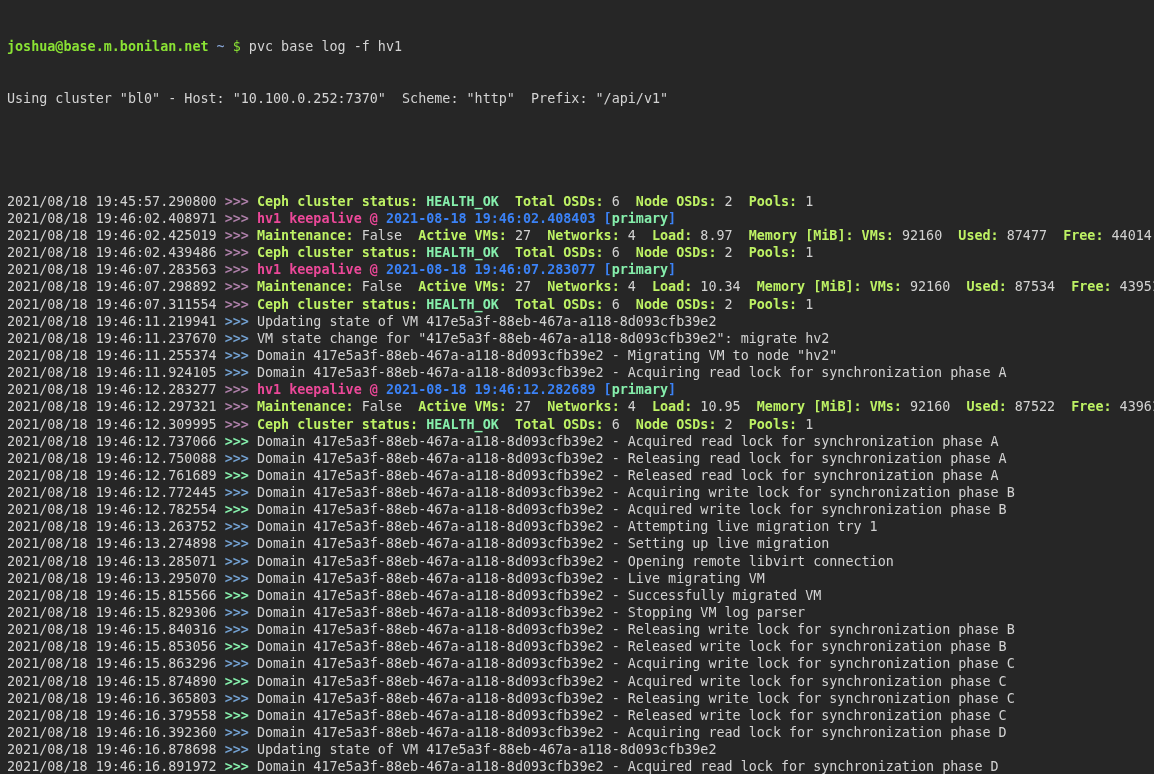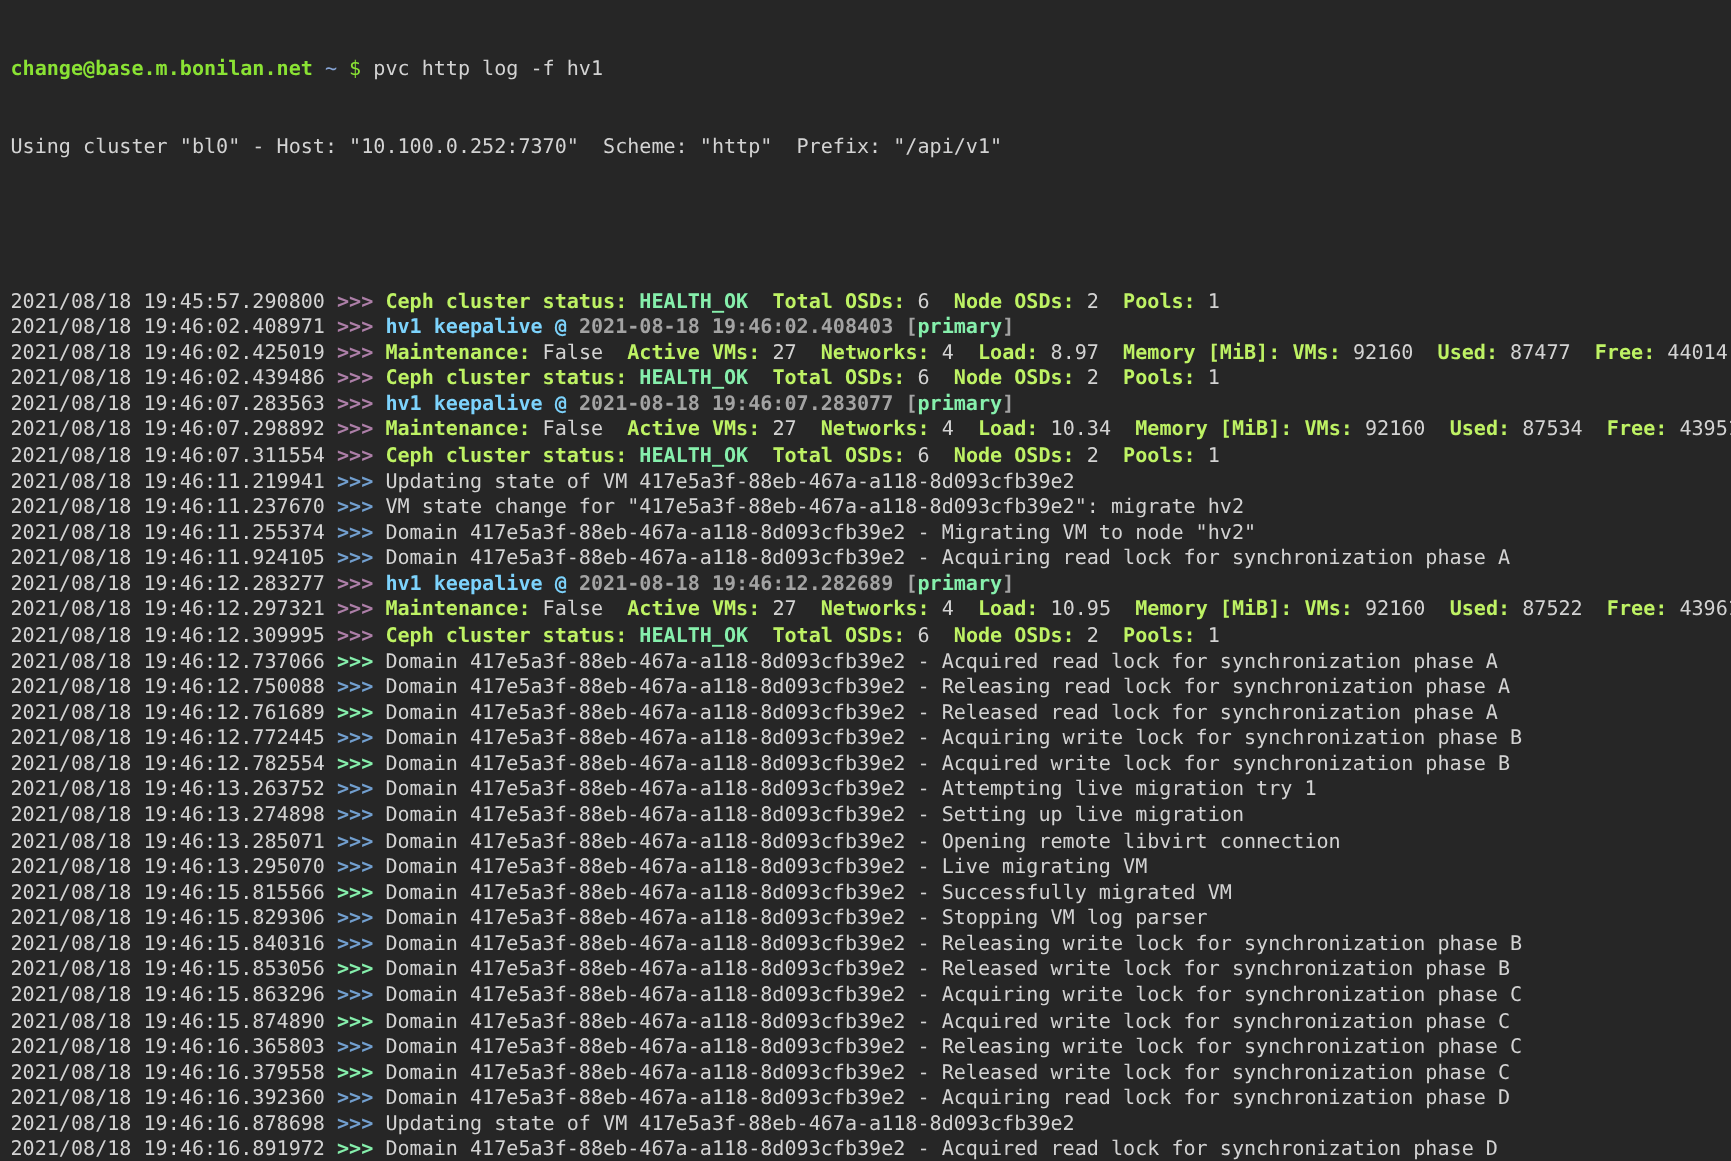--- a/index.html
+++ b/index.html
@@ -16,26 +16,26 @@
   }
   .line{height:17.15px;white-space:pre;}
   .c-user{color:#8ae234;font-weight:bold;}
   .c-tilde{color:#87a5d6;}
   .c-dollar{color:#8ae234;}
   .c-fg{color:#d3d3d3;}
   .c-white{color:#bef264;font-weight:bold;}
   .c-green{color:#86efac;font-weight:bold;}
   .c-blue{color:#729fcf;font-weight:bold;}
   .c-pink{color:#ad7fa8;font-weight:bold;}
-  .c-plum{color:#7dd3fc;font-weight:bold;}
-  .c-purple{color:#a3a3a3;font-weight:bold;}
+  .c-plum{color:#ec4899;font-weight:bold;}
+  .c-purple{color:#3b82f6;font-weight:bold;}
 </style>
 </head>
 <body>
 
 <div class="terminal">
-  <div class="line"><span class="c-user">change@base.m.bonilan.net</span><span class="c-tilde"> ~ </span><span class="c-dollar">$ </span><span class="c-fg">pvc http log -f hv1</span></div>
+  <div class="line"><span class="c-user">joshua@base.m.bonilan.net</span><span class="c-tilde"> ~ </span><span class="c-dollar">$ </span><span class="c-fg">pvc base log -f hv1</span></div>
   <div class="line">Using cluster "bl0" - Host: "10.100.0.252:7370"  Scheme: "http"  Prefix: "/api/v1"</div>
   <div class="line"> </div>
   <div id="log-lines"><div class="line"><span class="c-fg">2021/08/18 19:45:57.290800 </span><span class="c-pink">&gt;&gt;&gt; </span><span class="c-white">Ceph cluster status: </span><span class="c-green">HEALTH_OK</span><span class="c-white">  Total OSDs:</span><span class="c-fg"> 6  </span><span class="c-white">Node OSDs:</span><span class="c-fg"> 2  </span><span class="c-white">Pools:</span><span class="c-fg"> 1</span></div><div class="line"><span class="c-fg">2021/08/18 19:46:02.408971 </span><span class="c-pink">&gt;&gt;&gt; </span><span class="c-plum">hv1 keepalive @ </span><span class="c-purple">2021-08-18 19:46:02.408403</span><span class="c-purple"> [</span><span class="c-green">primary</span><span class="c-purple">]</span></div><div class="line"><span class="c-fg">2021/08/18 19:46:02.425019 </span><span class="c-pink">&gt;&gt;&gt; </span><span class="c-white">Maintenance:</span><span class="c-fg"> False  </span><span class="c-white">Active VMs:</span><span class="c-fg"> 27  </span><span class="c-white">Networks:</span><span class="c-fg"> 4  </span><span class="c-white">Load:</span><span class="c-fg"> 8.97  </span><span class="c-white">Memory [MiB]: VMs:</span><span class="c-fg"> 92160  </span><span class="c-white">Used:</span><span class="c-fg"> 87477  </span><span class="c-white">Free:</span><span class="c-fg"> 44014</span></div><div class="line"><span class="c-fg">2021/08/18 19:46:02.439486 </span><span class="c-pink">&gt;&gt;&gt; </span><span class="c-white">Ceph cluster status: </span><span class="c-green">HEALTH_OK</span><span class="c-white">  Total OSDs:</span><span class="c-fg"> 6  </span><span class="c-white">Node OSDs:</span><span class="c-fg"> 2  </span><span class="c-white">Pools:</span><span class="c-fg"> 1</span></div><div class="line"><span class="c-fg">2021/08/18 19:46:07.283563 </span><span class="c-pink">&gt;&gt;&gt; </span><span class="c-plum">hv1 keepalive @ </span><span class="c-purple">2021-08-18 19:46:07.283077</span><span class="c-purple"> [</span><span class="c-green">primary</span><span class="c-purple">]</span></div><div class="line"><span class="c-fg">2021/08/18 19:46:07.298892 </span><span class="c-pink">&gt;&gt;&gt; </span><span class="c-white">Maintenance:</span><span class="c-fg"> False  </span><span class="c-white">Active VMs:</span><span class="c-fg"> 27  </span><span class="c-white">Networks:</span><span class="c-fg"> 4  </span><span class="c-white">Load:</span><span class="c-fg"> 10.34  </span><span class="c-white">Memory [MiB]: VMs:</span><span class="c-fg"> 92160  </span><span class="c-white">Used:</span><span class="c-fg"> 87534  </span><span class="c-white">Free:</span><span class="c-fg"> 43951</span></div><div class="line"><span class="c-fg">2021/08/18 19:46:07.311554 </span><span class="c-pink">&gt;&gt;&gt; </span><span class="c-white">Ceph cluster status: </span><span class="c-green">HEALTH_OK</span><span class="c-white">  Total OSDs:</span><span class="c-fg"> 6  </span><span class="c-white">Node OSDs:</span><span class="c-fg"> 2  </span><span class="c-white">Pools:</span><span class="c-fg"> 1</span></div><div class="line"><span class="c-fg">2021/08/18 19:46:11.219941 </span><span class="c-blue">&gt;&gt;&gt; </span><span class="c-fg">Updating state of VM 417e5a3f-88eb-467a-a118-8d093cfb39e2</span></div><div class="line"><span class="c-fg">2021/08/18 19:46:11.237670 </span><span class="c-blue">&gt;&gt;&gt; </span><span class="c-fg">VM state change for "417e5a3f-88eb-467a-a118-8d093cfb39e2": migrate hv2</span></div><div class="line"><span class="c-fg">2021/08/18 19:46:11.255374 </span><span class="c-blue">&gt;&gt;&gt; </span><span class="c-fg">Domain 417e5a3f-88eb-467a-a118-8d093cfb39e2 - Migrating VM to node "hv2"</span></div><div class="line"><span class="c-fg">2021/08/18 19:46:11.924105 </span><span class="c-blue">&gt;&gt;&gt; </span><span class="c-fg">Domain 417e5a3f-88eb-467a-a118-8d093cfb39e2 - Acquiring read lock for synchronization phase A</span></div><div class="line"><span class="c-fg">2021/08/18 19:46:12.283277 </span><span class="c-pink">&gt;&gt;&gt; </span><span class="c-plum">hv1 keepalive @ </span><span class="c-purple">2021-08-18 19:46:12.282689</span><span class="c-purple"> [</span><span class="c-green">primary</span><span class="c-purple">]</span></div><div class="line"><span class="c-fg">2021/08/18 19:46:12.297321 </span><span class="c-pink">&gt;&gt;&gt; </span><span class="c-white">Maintenance:</span><span class="c-fg"> False  </span><span class="c-white">Active VMs:</span><span class="c-fg"> 27  </span><span class="c-white">Networks:</span><span class="c-fg"> 4  </span><span class="c-white">Load:</span><span class="c-fg"> 10.95  </span><span class="c-white">Memory [MiB]: VMs:</span><span class="c-fg"> 92160  </span><span class="c-white">Used:</span><span class="c-fg"> 87522  </span><span class="c-white">Free:</span><span class="c-fg"> 43961</span></div><div class="line"><span class="c-fg">2021/08/18 19:46:12.309995 </span><span class="c-pink">&gt;&gt;&gt; </span><span class="c-white">Ceph cluster status: </span><span class="c-green">HEALTH_OK</span><span class="c-white">  Total OSDs:</span><span class="c-fg"> 6  </span><span class="c-white">Node OSDs:</span><span class="c-fg"> 2  </span><span class="c-white">Pools:</span><span class="c-fg"> 1</span></div><div class="line"><span class="c-fg">2021/08/18 19:46:12.737066 </span><span class="c-green">&gt;&gt;&gt; </span><span class="c-fg">Domain 417e5a3f-88eb-467a-a118-8d093cfb39e2 - Acquired read lock for synchronization phase A</span></div><div class="line"><span class="c-fg">2021/08/18 19:46:12.750088 </span><span class="c-blue">&gt;&gt;&gt; </span><span class="c-fg">Domain 417e5a3f-88eb-467a-a118-8d093cfb39e2 - Releasing read lock for synchronization phase A</span></div><div class="line"><span class="c-fg">2021/08/18 19:46:12.761689 </span><span class="c-green">&gt;&gt;&gt; </span><span class="c-fg">Domain 417e5a3f-88eb-467a-a118-8d093cfb39e2 - Released read lock for synchronization phase A</span></div><div class="line"><span class="c-fg">2021/08/18 19:46:12.772445 </span><span class="c-blue">&gt;&gt;&gt; </span><span class="c-fg">Domain 417e5a3f-88eb-467a-a118-8d093cfb39e2 - Acquiring write lock for synchronization phase B</span></div><div class="line"><span class="c-fg">2021/08/18 19:46:12.782554 </span><span class="c-green">&gt;&gt;&gt; </span><span class="c-fg">Domain 417e5a3f-88eb-467a-a118-8d093cfb39e2 - Acquired write lock for synchronization phase B</span></div><div class="line"><span class="c-fg">2021/08/18 19:46:13.263752 </span><span class="c-blue">&gt;&gt;&gt; </span><span class="c-fg">Domain 417e5a3f-88eb-467a-a118-8d093cfb39e2 - Attempting live migration try 1</span></div><div class="line"><span class="c-fg">2021/08/18 19:46:13.274898 </span><span class="c-blue">&gt;&gt;&gt; </span><span class="c-fg">Domain 417e5a3f-88eb-467a-a118-8d093cfb39e2 - Setting up live migration</span></div><div class="line"><span class="c-fg">2021/08/18 19:46:13.285071 </span><span class="c-blue">&gt;&gt;&gt; </span><span class="c-fg">Domain 417e5a3f-88eb-467a-a118-8d093cfb39e2 - Opening remote libvirt connection</span></div><div class="line"><span class="c-fg">2021/08/18 19:46:13.295070 </span><span class="c-blue">&gt;&gt;&gt; </span><span class="c-fg">Domain 417e5a3f-88eb-467a-a118-8d093cfb39e2 - Live migrating VM</span></div><div class="line"><span class="c-fg">2021/08/18 19:46:15.815566 </span><span class="c-green">&gt;&gt;&gt; </span><span class="c-fg">Domain 417e5a3f-88eb-467a-a118-8d093cfb39e2 - Successfully migrated VM</span></div><div class="line"><span class="c-fg">2021/08/18 19:46:15.829306 </span><span class="c-blue">&gt;&gt;&gt; </span><span class="c-fg">Domain 417e5a3f-88eb-467a-a118-8d093cfb39e2 - Stopping VM log parser</span></div><div class="line"><span class="c-fg">2021/08/18 19:46:15.840316 </span><span class="c-blue">&gt;&gt;&gt; </span><span class="c-fg">Domain 417e5a3f-88eb-467a-a118-8d093cfb39e2 - Releasing write lock for synchronization phase B</span></div><div class="line"><span class="c-fg">2021/08/18 19:46:15.853056 </span><span class="c-green">&gt;&gt;&gt; </span><span class="c-fg">Domain 417e5a3f-88eb-467a-a118-8d093cfb39e2 - Released write lock for synchronization phase B</span></div><div class="line"><span class="c-fg">2021/08/18 19:46:15.863296 </span><span class="c-blue">&gt;&gt;&gt; </span><span class="c-fg">Domain 417e5a3f-88eb-467a-a118-8d093cfb39e2 - Acquiring write lock for synchronization phase C</span></div><div class="line"><span class="c-fg">2021/08/18 19:46:15.874890 </span><span class="c-green">&gt;&gt;&gt; </span><span class="c-fg">Domain 417e5a3f-88eb-467a-a118-8d093cfb39e2 - Acquired write lock for synchronization phase C</span></div><div class="line"><span class="c-fg">2021/08/18 19:46:16.365803 </span><span class="c-blue">&gt;&gt;&gt; </span><span class="c-fg">Domain 417e5a3f-88eb-467a-a118-8d093cfb39e2 - Releasing write lock for synchronization phase C</span></div><div class="line"><span class="c-fg">2021/08/18 19:46:16.379558 </span><span class="c-green">&gt;&gt;&gt; </span><span class="c-fg">Domain 417e5a3f-88eb-467a-a118-8d093cfb39e2 - Released write lock for synchronization phase C</span></div><div class="line"><span class="c-fg">2021/08/18 19:46:16.392360 </span><span class="c-blue">&gt;&gt;&gt; </span><span class="c-fg">Domain 417e5a3f-88eb-467a-a118-8d093cfb39e2 - Acquiring read lock for synchronization phase D</span></div><div class="line"><span class="c-fg">2021/08/18 19:46:16.878698 </span><span class="c-blue">&gt;&gt;&gt; </span><span class="c-fg">Updating state of VM 417e5a3f-88eb-467a-a118-8d093cfb39e2</span></div><div class="line"><span class="c-fg">2021/08/18 19:46:16.891972 </span><span class="c-green">&gt;&gt;&gt; </span><span class="c-fg">Domain 417e5a3f-88eb-467a-a118-8d093cfb39e2 - Acquired read lock for synchronization phase D</span></div></div>
   
   
 </div>
 
 </body></html>

